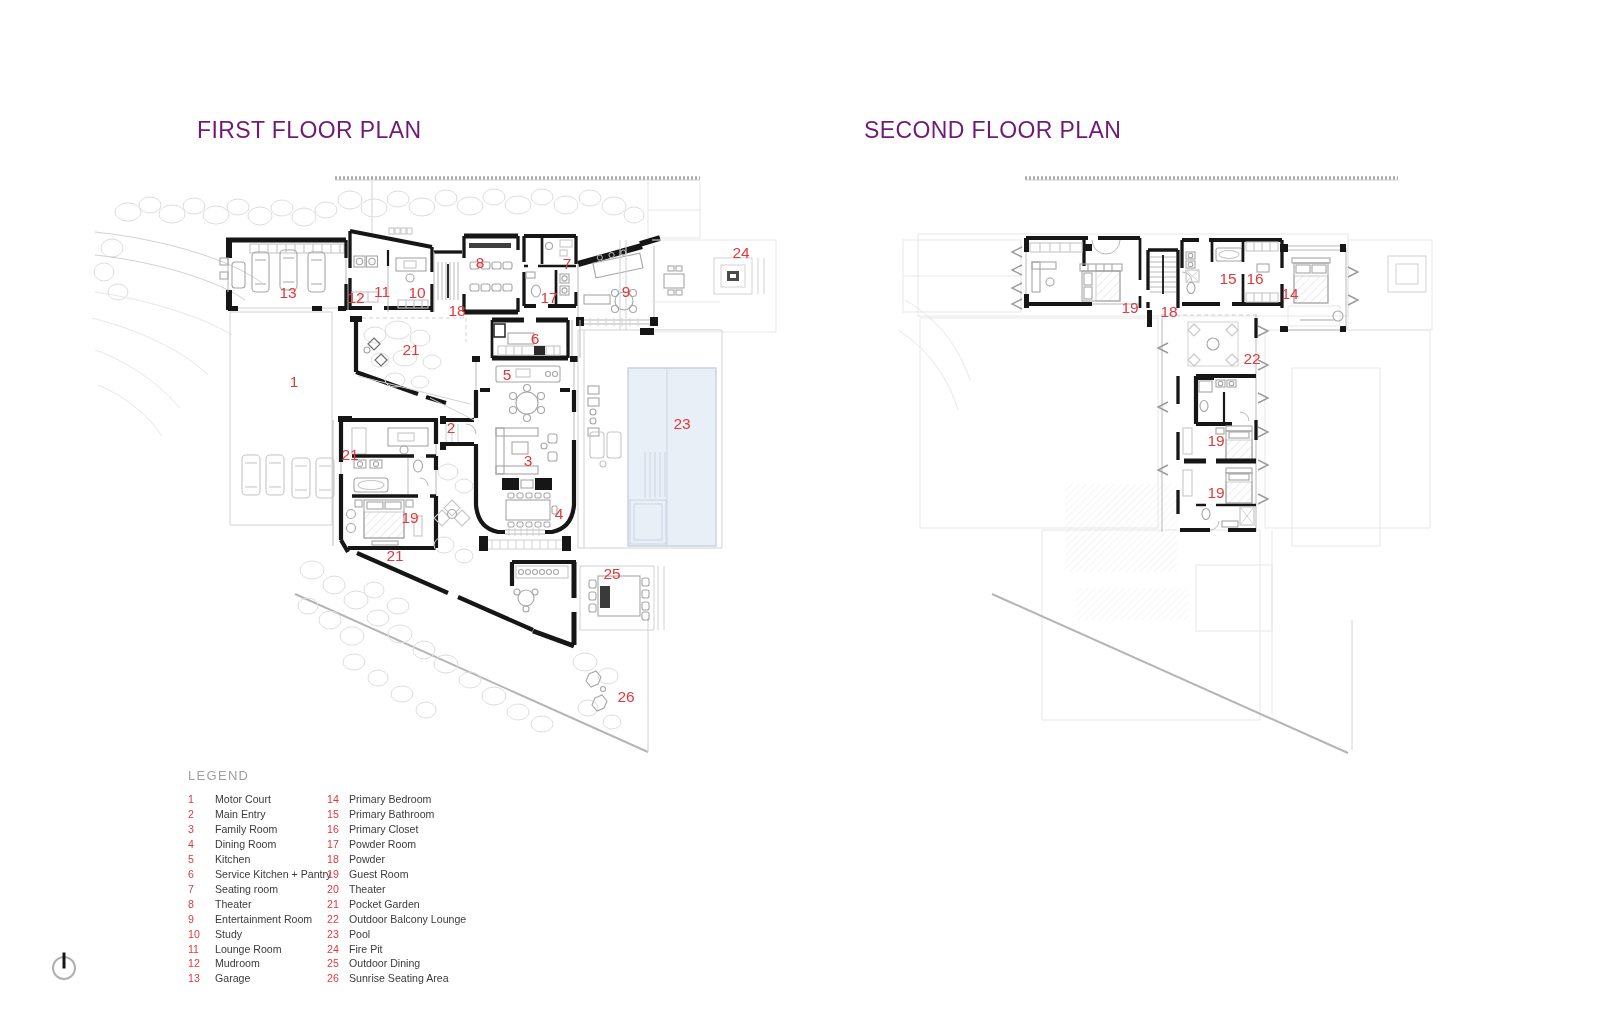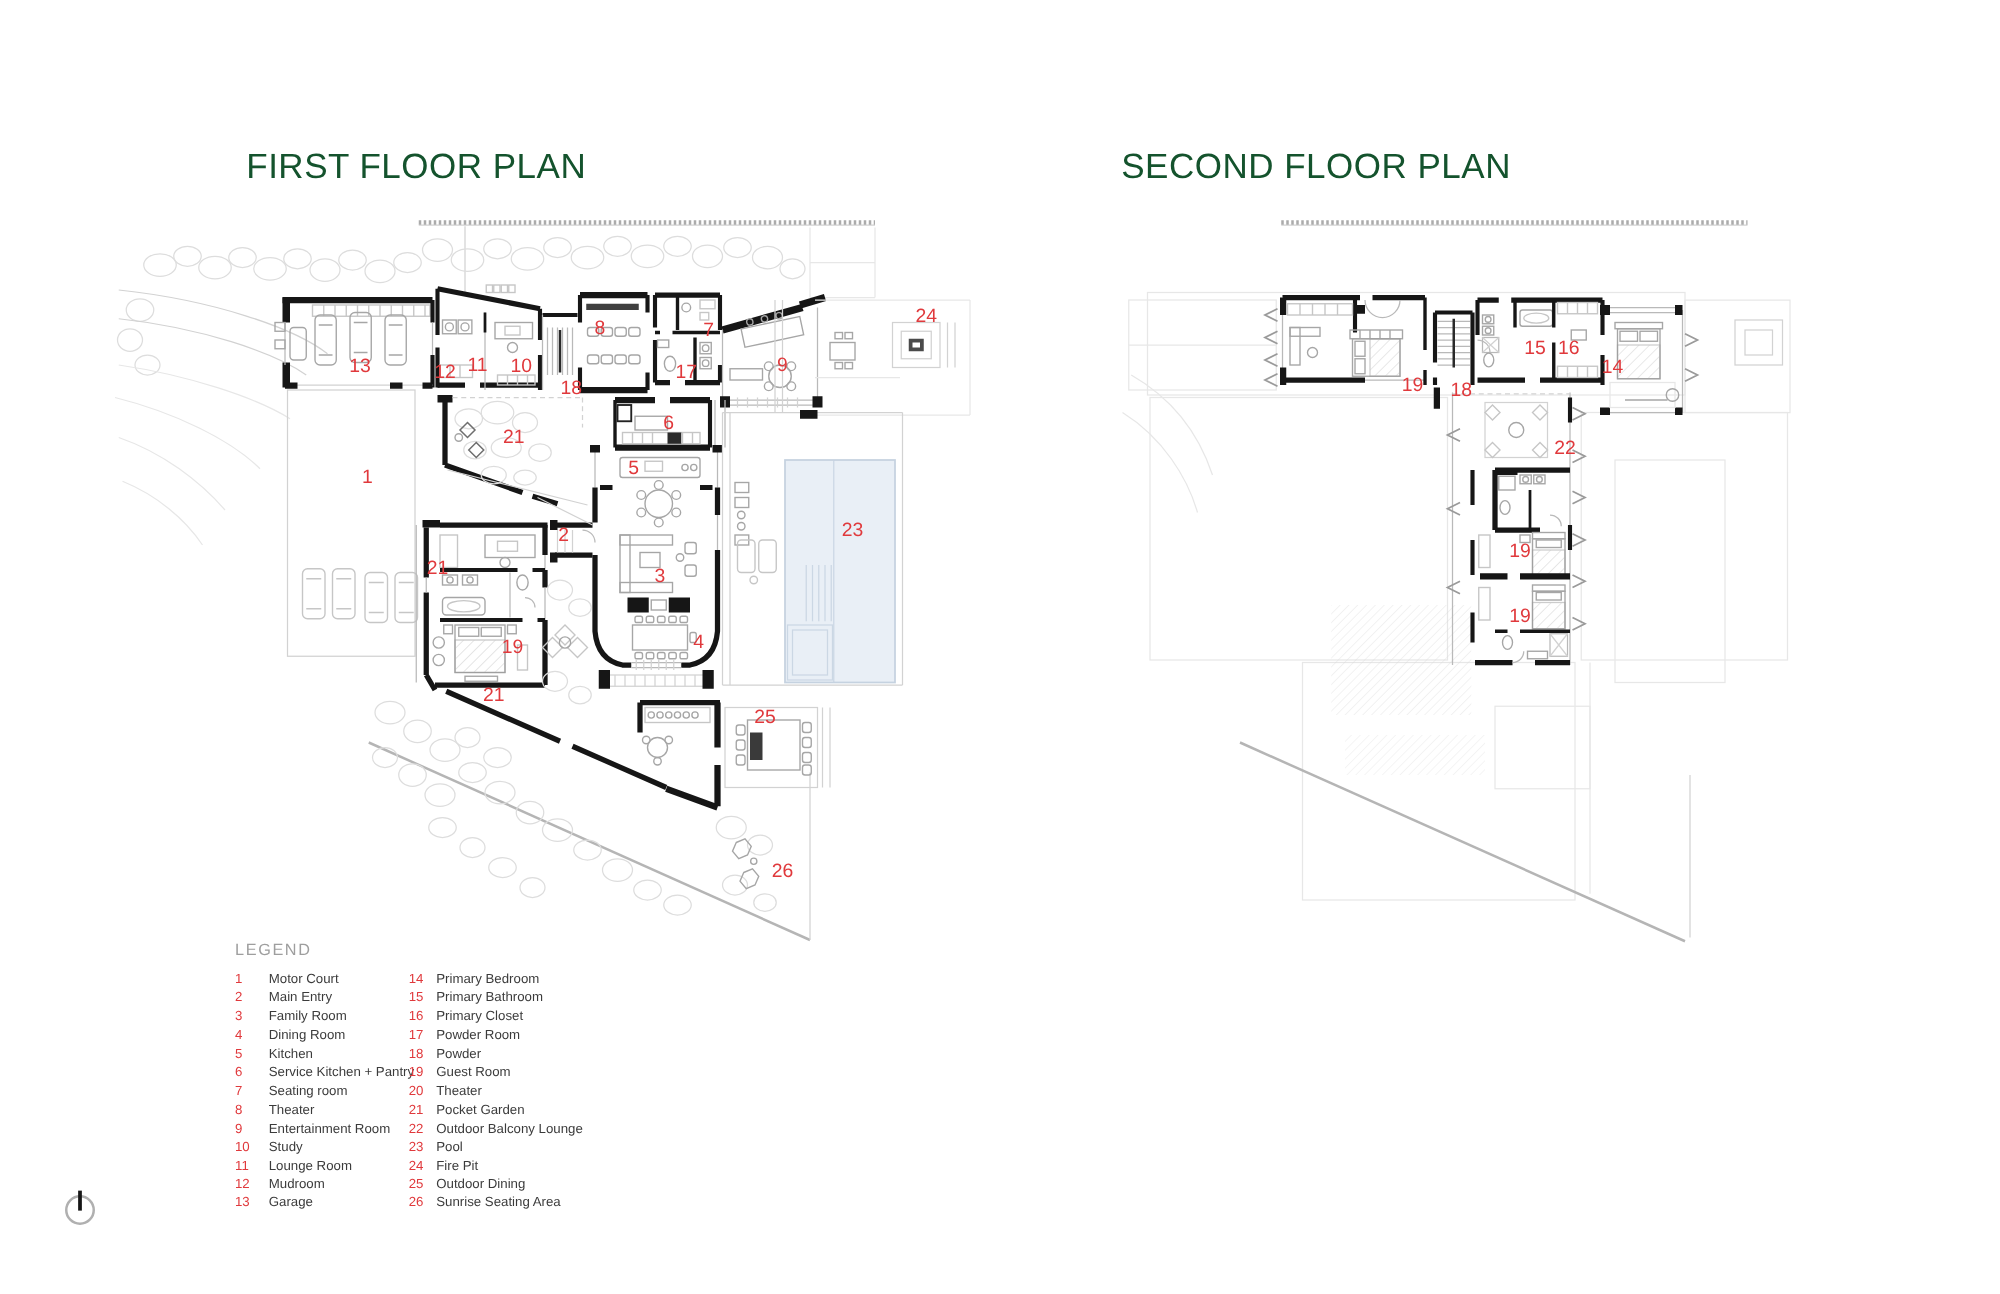--- a/index.html
+++ b/index.html
@@ -1,21 +1,21 @@
 <!DOCTYPE html>
 <html style="--red: #e0393c; --pool: #e9eff6; --poolst: #c5d2e0;"><head>
 <meta charset="utf-8">
 <style>
   html,body{margin:0;padding:0;background:#fff}
   body{width:1600px;height:1035px;position:relative;overflow:hidden;
        font-family:"Liberation Sans",sans-serif}
-  .plan-title{position:absolute;top:117px;font-size:28px;letter-spacing:.4px;
-       color:#14532d;white-space:nowrap}
+  .plan-title{position:absolute;top:117px;font-size:23px;letter-spacing:.4px;
+       color:#701a75;white-space:nowrap}
   #title-first{left:197px}
-  #title-second{left:897px}
+  #title-second{left:864px}
   svg#sheet{position:absolute;left:0;top:0}
   
   .blk2{stroke:#161616;stroke-width:2.2;fill:none}
   .blk25{stroke:#161616;stroke-width:2.7;fill:none}
   .blk3{stroke:#161616;stroke-width:3.3;fill:none}
   .blk4{stroke:#161616;stroke-width:4.2;fill:none}
   .blk5{stroke:#161616;stroke-width:5;fill:none}
   .blk6{stroke:#161616;stroke-width:6;fill:none}
   .fb{fill:#161616;stroke:none}
   .g1{stroke:#b9b9b9;stroke-width:1;fill:none}
@@ -26,21 +26,21 @@
   .rock{stroke:#dddddd;stroke-width:1;fill:none}
   .chev{stroke:#9a9a9a;stroke-width:1.4;fill:none}
   .bnd{stroke:#ababab;stroke-width:3.5;fill:none;stroke-dasharray:2 2}
   .prop{stroke:#b5b5b5;stroke-width:2;fill:none}
   .pool{fill:var(--pool);stroke:var(--poolst);stroke-width:1.4}
   .pooli{stroke:var(--poolst);stroke-width:1;fill:none;opacity:.85}
   text.rlabel{font-family:"Liberation Sans",sans-serif;font-size:15.5px;
       fill:var(--red);text-anchor:middle}
   
   .legend{position:absolute;left:188px;top:752px}
-  .legend-title{font-size:13px;letter-spacing:1.3px;color:#9e9e9e;margin:0 0 9px 0;font-weight:400}
+  .legend-title{font-size:13px;letter-spacing:1.3px;color:#9e9e9e;margin:16px 0 9px 0;font-weight:400}
   .legend-cols{display:flex}
   .lcol1{width:139px}
   .lrow{display:flex;line-height:14.95px;font-size:10.6px;color:#3b3b3b}
   .lnum{color:var(--red);flex:0 0 27px}
   .lcol2 .lnum{flex:0 0 22px}
   .lname{white-space:nowrap}
 </style>
 </head>
 <body>
 

